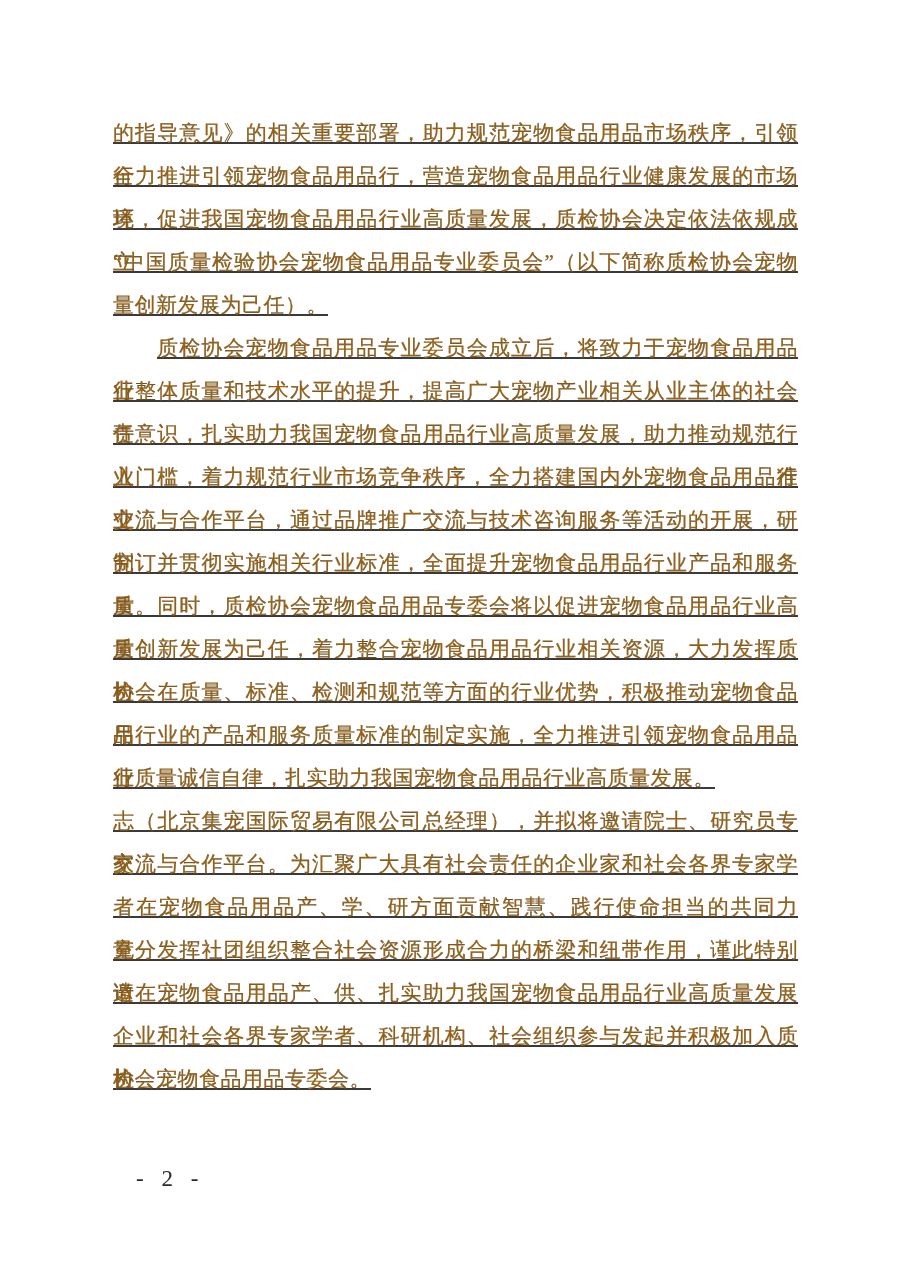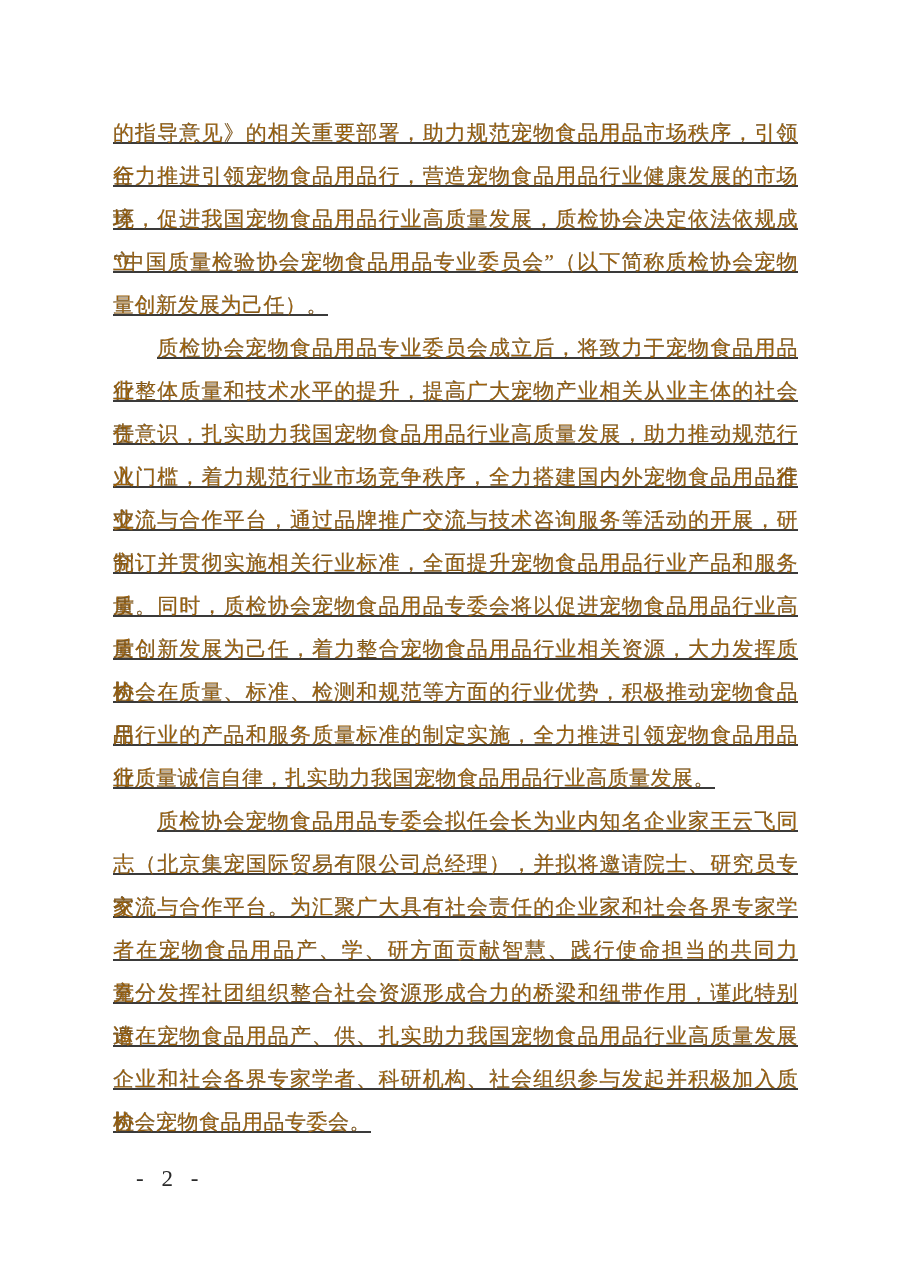--- a/index.html
+++ b/index.html
@@ -76,21 +76,20 @@
         <div class="line">入门槛，着力规范行业市场竞争秩序，全力搭建国内外宠物食品用品行业</div>
         <div class="line">交流与合作平台，通过品牌推广交流与技术咨询服务等活动的开展，研究</div>
         <div class="line">制订并贯彻实施相关行业标准，全面提升宠物食品用品行业产品和服务质</div>
         <div class="line">量。同时，质检协会宠物食品用品专委会将以促进宠物食品用品行业高质</div>
         <div class="line">量创新发展为己任，着力整合宠物食品用品行业相关资源，大力发挥质检</div>
         <div class="line">协会在质量、标准、检测和规范等方面的行业优势，积极推动宠物食品用</div>
         <div class="line">品行业的产品和服务质量标准的制定实施，全力推进引领宠物食品用品行</div>
         <div class="line last">业质量诚信自律，扎实助力我国宠物食品用品行业高质量发展。</div>
       </div>
       <div class="paragraph">
-        <div class="line indent">质检协会宠物食品用品专委会拟任会长为业内知名企业家王云飞同</div>
         <div class="line">志（北京集宠国际贸易有限公司总经理），并拟将邀请院士、研究员专家</div>
         <div class="line">交流与合作平台。为汇聚广大具有社会责任的企业家和社会各界专家学</div>
         <div class="line">者在宠物食品用品产、学、研方面贡献智慧、践行使命担当的共同力量，</div>
         <div class="line">充分发挥社团组织整合社会资源形成合力的桥梁和纽带作用，谨此特别邀</div>
         <div class="line">请在宠物食品用品产、供、扎实助力我国宠物食品用品行业高质量发展</div>
         <div class="line">企业和社会各界专家学者、科研机构、社会组织参与发起并积极加入质检</div>
         <div class="line last">协会宠物食品用品专委会。</div>
       </div>
     </div>
   <div class="page-number">- 2 -</div>

